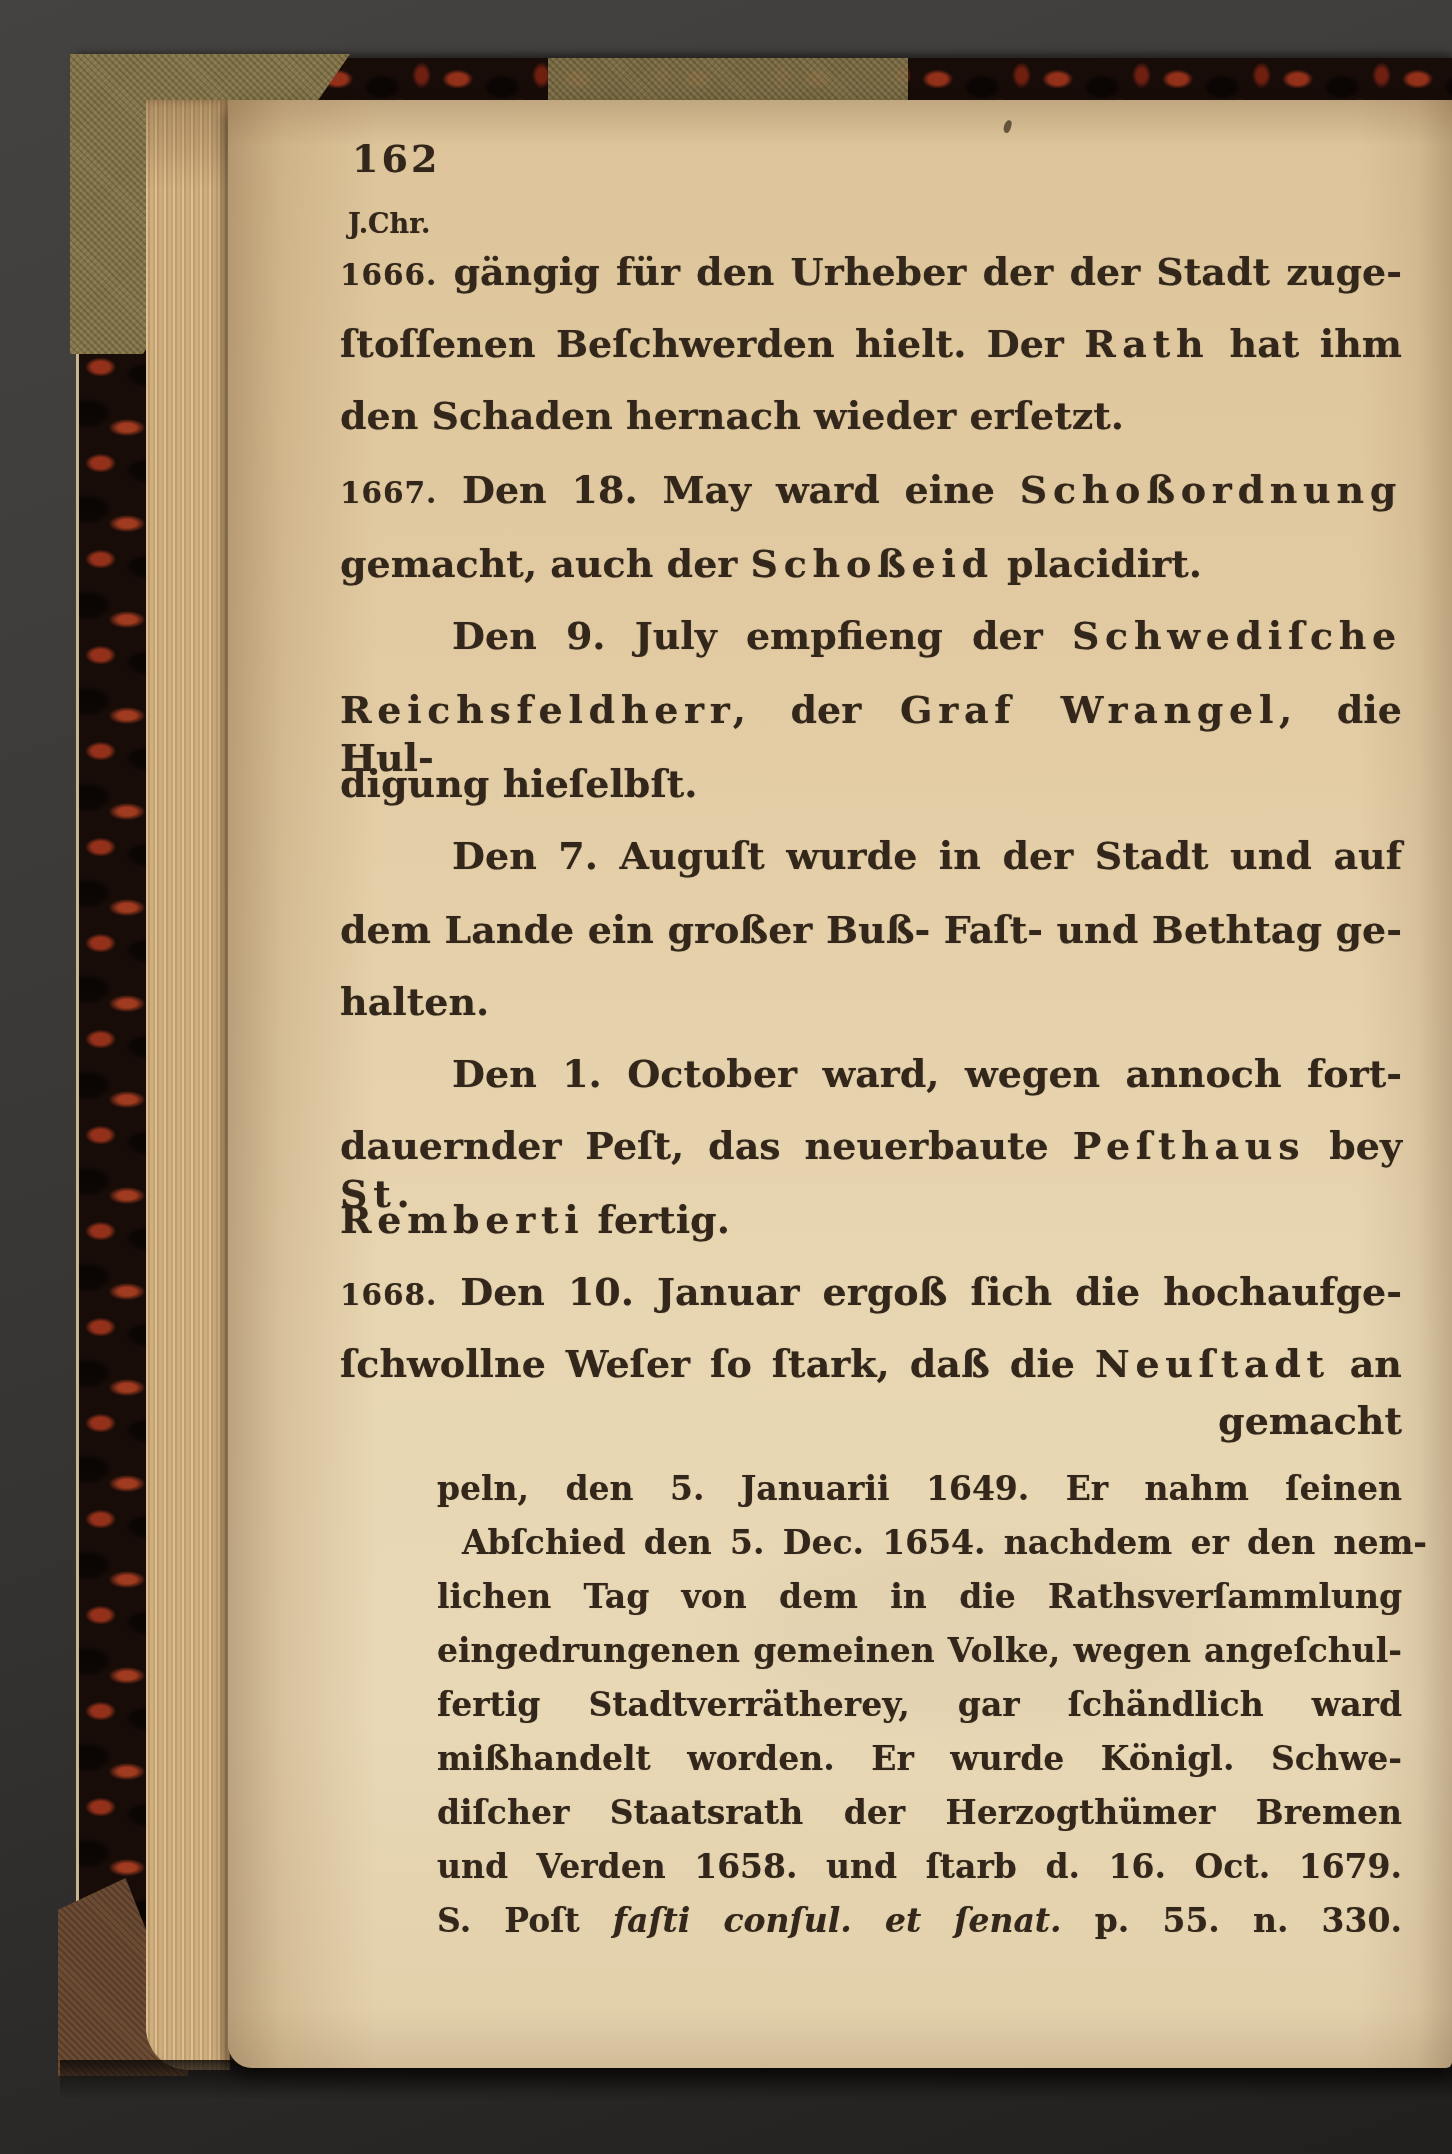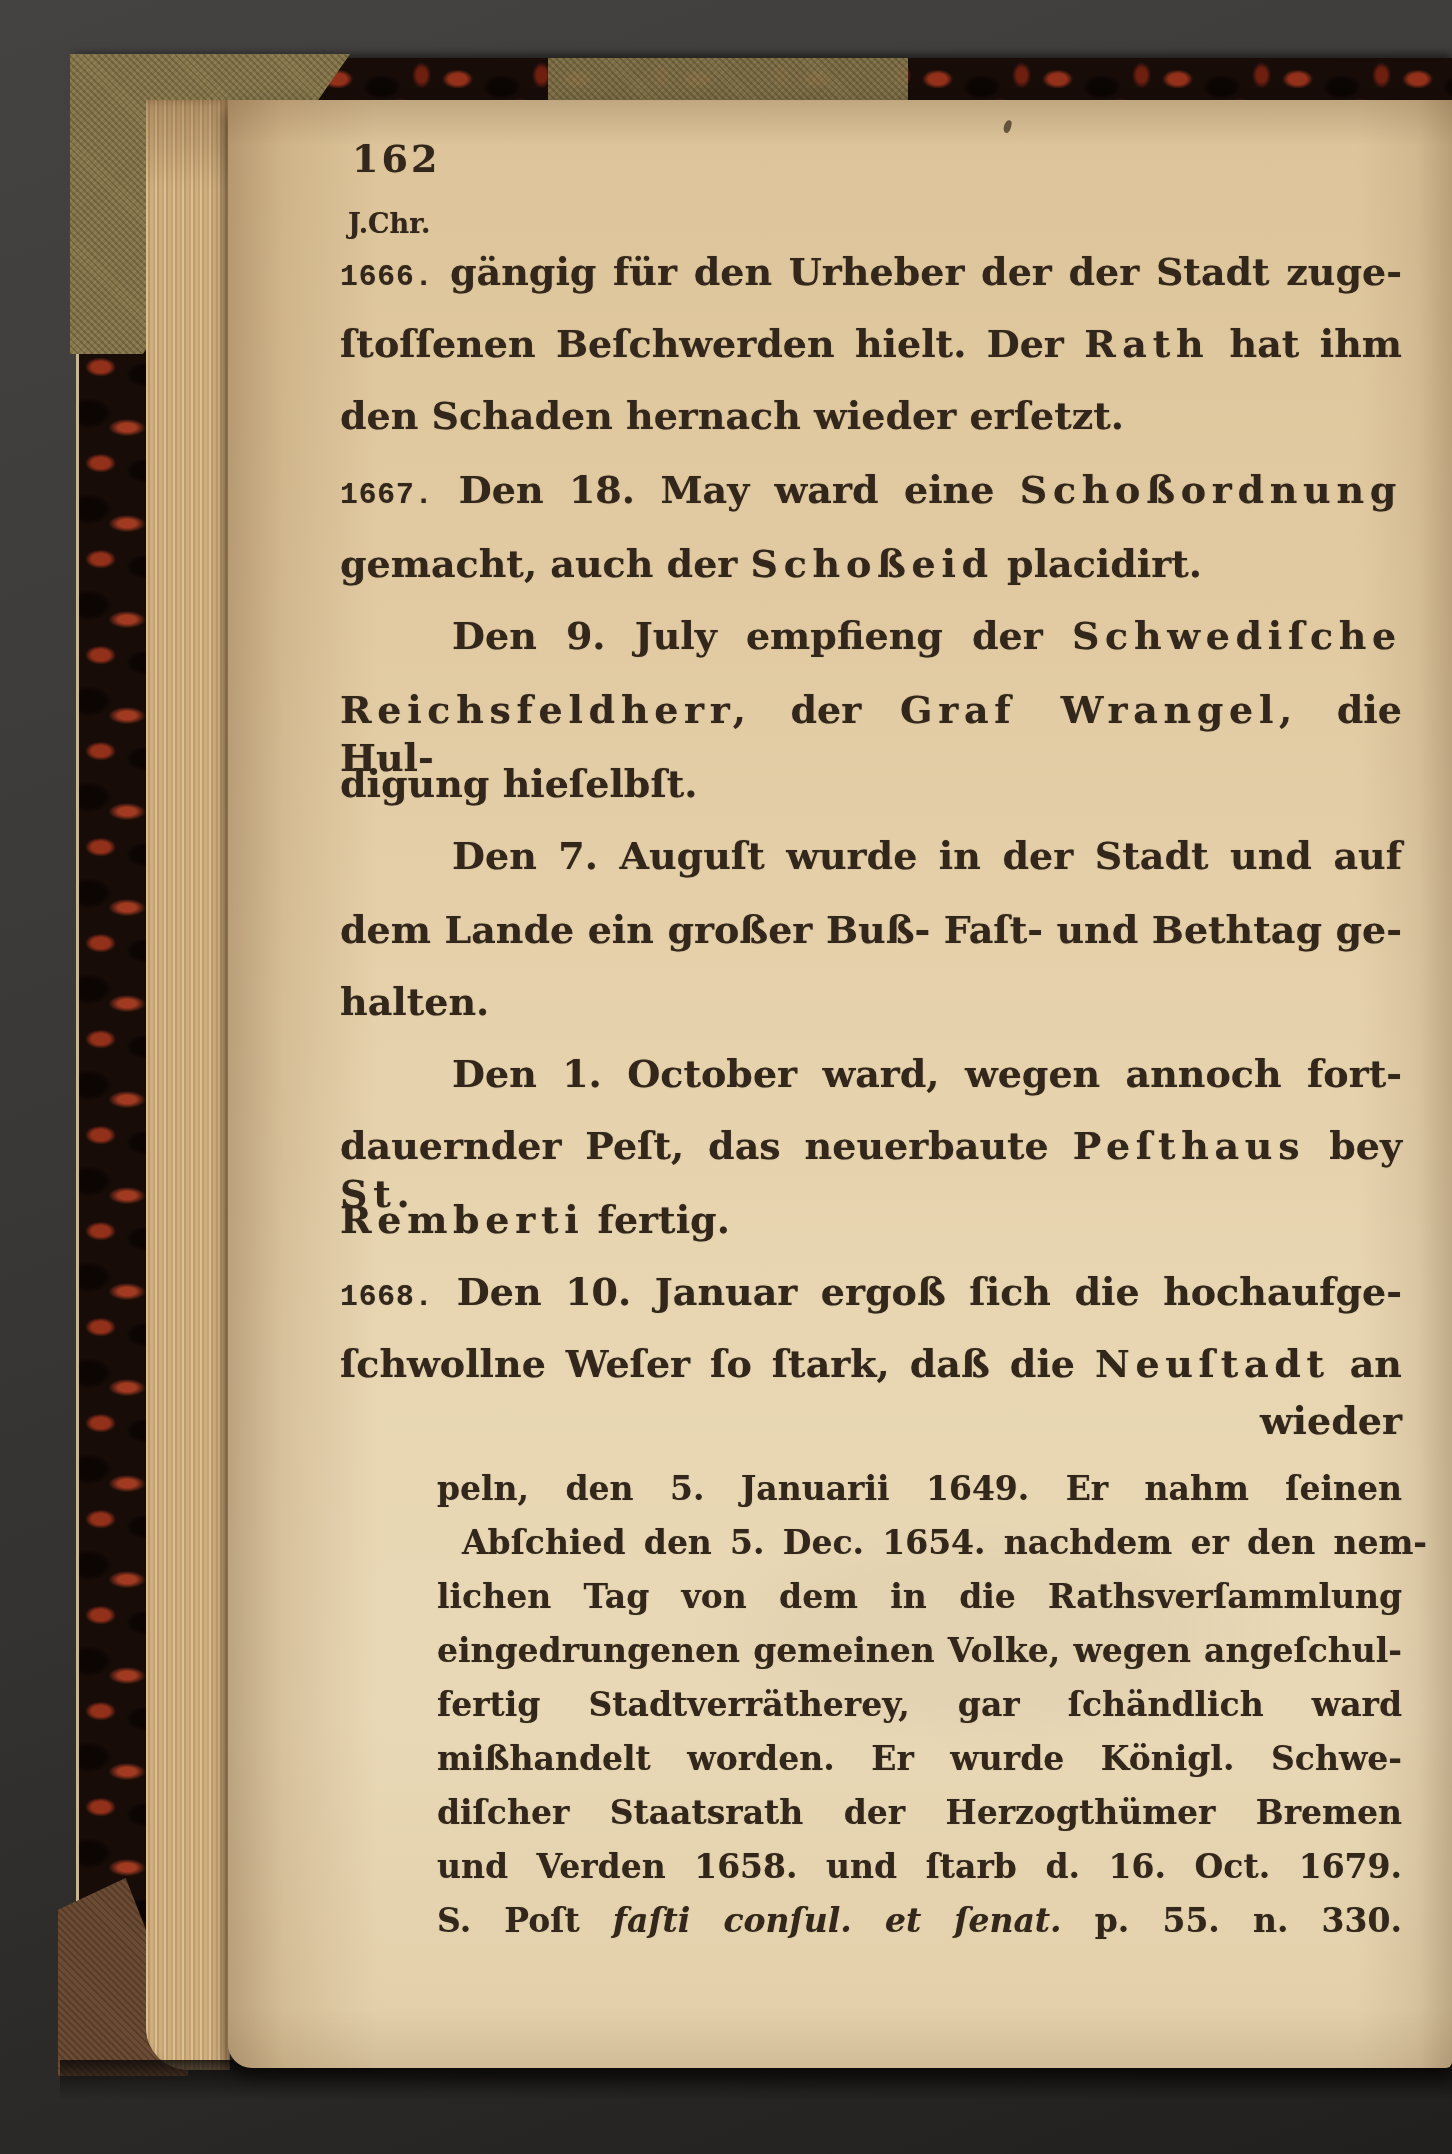--- a/index.html
+++ b/index.html
@@ -59,21 +59,21 @@
     background:linear-gradient(180deg, rgba(12,9,8,.85) 0, rgba(12,9,8,0) 100%);}
   
   #text-layer{position:absolute;left:0;top:0;width:1452px;height:2154px;}
   .ink{color:#32271a;text-shadow:0 0 1px rgba(50,38,22,.38);font-weight:700;}
   #page-number{position:absolute;left:352px;top:136px;font-size:38px;letter-spacing:3px;}
   #margin-label{position:absolute;left:348px;top:208px;font-size:27px;}
   .tline{position:absolute;line-height:1.25;text-align:justify;text-align-last:justify;}
   .tline.no-just{text-align:right;text-align-last:left;}
   .main-l{font-size:38px;}
   .foot-l{font-size:33px;}
-  .seg-year{font-size:.78em;letter-spacing:.03em;font-family:Liberation Mono, monospace;}
+  .seg-year{font-size:.78em;letter-spacing:.03em;}
   .seg-sp{letter-spacing:.15em;}
   .seg-it{font-style:italic;}
   #catchword-line{position:absolute;left:340px;top:1398px;width:1062px;font-size:38px;text-align:right;text-align-last:right;}
   #ink-speck{position:absolute;left:1004px;top:120px;width:7px;height:13px;border-radius:60% 40% 50% 50%;
     background:#4a3a26;transform:rotate(14deg);opacity:.8;}
 </style>
 </head>
 <body>
 
 <div id="stage">
@@ -100,21 +100,21 @@
         <div class="tline ink main-l no-just" style="top: 760px; left: 340px; width: 1062px;"><span class="seg-n">digung hieſelbſt.</span></div>
         <div class="tline ink main-l" style="top: 832px; left: 452px; width: 950px;"><span class="seg-n">Den 7. Auguſt wurde in der Stadt und auf</span></div>
         <div class="tline ink main-l" style="top: 906px; left: 340px; width: 1062px;"><span class="seg-n">dem Lande ein großer Buß- Faſt- und Bethtag ge-</span></div>
         <div class="tline ink main-l no-just" style="top: 978px; left: 340px; width: 1062px;"><span class="seg-n">halten.</span></div>
         <div class="tline ink main-l" style="top: 1050px; left: 452px; width: 950px;"><span class="seg-n">Den 1. October ward, wegen annoch fort-</span></div>
         <div class="tline ink main-l" style="top: 1122px; left: 340px; width: 1062px;"><span class="seg-n">dauernder Peſt, das neuerbaute </span><span class="seg-sp">Peſthaus</span><span class="seg-n"> bey </span><span class="seg-sp">St.</span></div>
         <div class="tline ink main-l no-just" style="top: 1196px; left: 340px; width: 1062px;"><span class="seg-sp">Remberti</span><span class="seg-n"> fertig.</span></div>
         <div class="tline ink main-l" style="top: 1268px; left: 340px; width: 1062px;"><span class="seg-year">1668.</span><span class="seg-n"> Den 10. Januar ergoß ſich die hochaufge-</span></div>
         <div class="tline ink main-l" style="top: 1340px; left: 340px; width: 1062px;"><span class="seg-n">ſchwollne Weſer ſo ſtark, daß die </span><span class="seg-sp">Neuſtadt</span><span class="seg-n"> an</span></div>
       </div>
-    <div id="catchword-line" class="ink">wieder</div>
+    <div id="catchword-line" class="ink">gemacht</div>
     <div id="footnote-text">
         <div class="tline ink foot-l" style="top: 1468px; left: 437px; width: 965px;"><span class="seg-n">peln, den 5. Januarii 1649. Er nahm ſeinen</span></div>
         <div class="tline ink foot-l" style="top: 1522px; left: 462px; width: 965px;"><span class="seg-n">Abſchied den 5. Dec. 1654. nachdem er den nem-</span></div>
         <div class="tline ink foot-l" style="top: 1576px; left: 437px; width: 965px;"><span class="seg-n">lichen Tag von dem in die Rathsverſammlung</span></div>
         <div class="tline ink foot-l" style="top: 1630px; left: 437px; width: 965px;"><span class="seg-n">eingedrungenen gemeinen Volke, wegen angeſchul-</span></div>
         <div class="tline ink foot-l" style="top: 1684px; left: 437px; width: 965px;"><span class="seg-n">fertig Stadtverrätherey, gar ſchändlich ward</span></div>
         <div class="tline ink foot-l" style="top: 1738px; left: 437px; width: 965px;"><span class="seg-n">mißhandelt worden.  Er wurde Königl. Schwe-</span></div>
         <div class="tline ink foot-l" style="top: 1792px; left: 437px; width: 965px;"><span class="seg-n">diſcher Staatsrath der Herzogthümer Bremen</span></div>
         <div class="tline ink foot-l" style="top: 1846px; left: 437px; width: 965px;"><span class="seg-n">und Verden 1658. und ſtarb d. 16. Oct. 1679.</span></div>
         <div class="tline ink foot-l" style="top: 1900px; left: 437px; width: 965px;"><span class="seg-n">S. Poſt </span><span class="seg-it">faſti conſul. et ſenat.</span><span class="seg-n"> p. 55. n. 330.</span></div>

